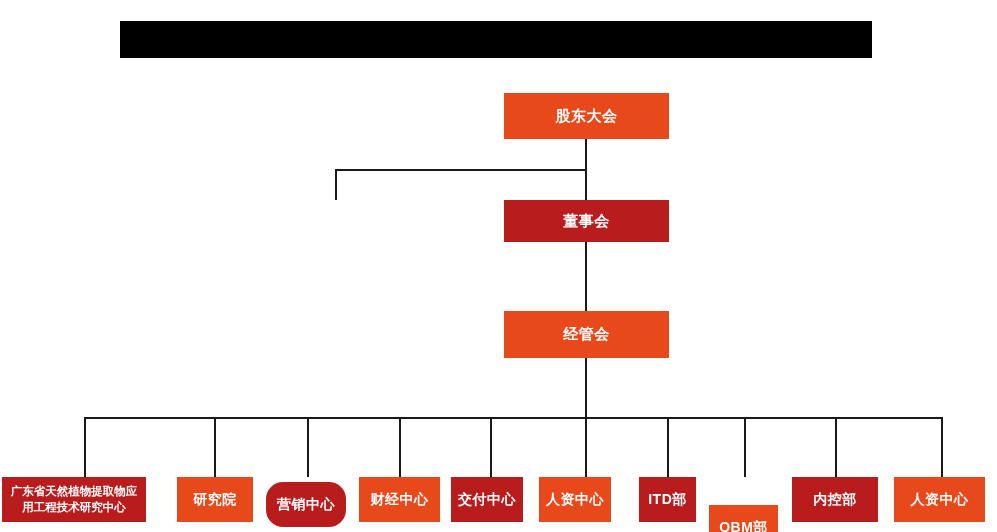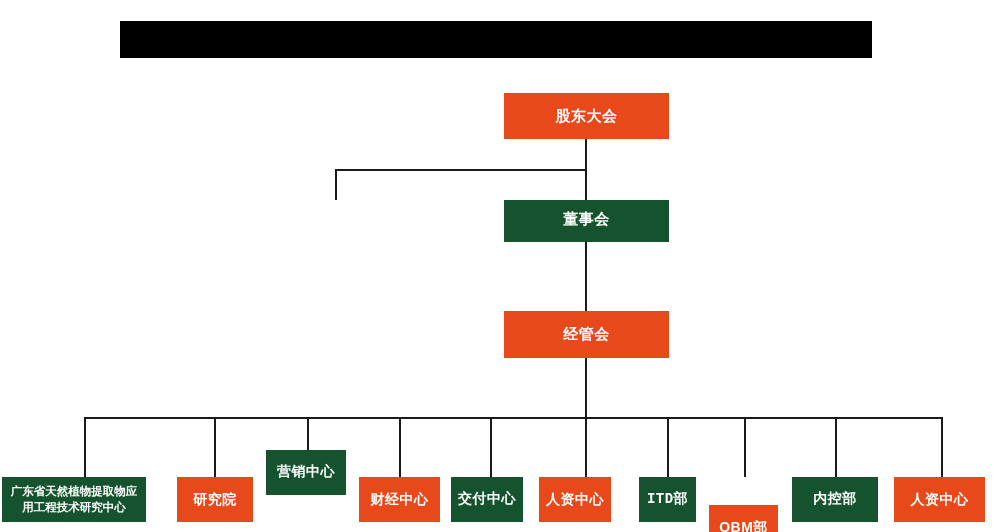--- a/index.html
+++ b/index.html
@@ -34,21 +34,21 @@
     align-items: center;
     justify-content: center;
     text-align: center;
     color: #ffffff;
     font-weight: bold;
     letter-spacing: 0.5px;
     line-height: 1.25;
     padding: 2px 3px;
   }
   .node.dark  { background: #E8491B; }
-  .node.light { background: #14532d; font-family: Liberation Mono, monospace; }
+  .node.light { background: #b91c1c; }
 
   .node.lvl1 { font-size: 15px; }
   .node.lvl2 { font-size: 15px; }
   .node.lvl3 { font-size: 15px; }
   .node.dept { font-size: 14px; }
   .node.dept.tiny { font-size: 11.5px; font-weight: bold; letter-spacing: 0; line-height: 1.35; }
 
   
   .line {
     position: absolute;
@@ -96,21 +96,21 @@
 
   <div class="node dark lvl3" style="left:504px; top:311px; width:165px; height:47px;">经管会</div>
 
   <div class="node light dept tiny" style="left:2px; top:477px; width:144px; height:45px; flex-direction:column;">
     <span>广东省天然植物提取物应</span>
     <span>用工程技术研究中心</span>
   </div>
 
   <div class="node dark dept" style="left:177px; top:477px; width:76px; height:45px;">研究院</div>
 
-  <div class="node light dept" style="left:266px; top:450px; width:80px; height:45px;">营销中心</div>
+  <div class="node light dept" style="left:266px; top:482px; width:80px; height:45px;border-radius:17px;">营销中心</div>
 
   <div class="node dark dept" style="left:359px; top:477px; width:81px; height:45px;">财经中心</div>
 
   <div class="node light dept" style="left:451px; top:477px; width:72px; height:45px;">交付中心</div>
 
   <div class="node dark dept" style="left:539px; top:477px; width:72px; height:45px;">人资中心</div>
 
   <div class="node light dept" style="left:639px; top:477px; width:57px; height:45px;">ITD部</div>
 
   <div class="node dark dept" style="left:709px; top:477px; width:69px; height:45px;margin-top:28px;">OBM部</div>

